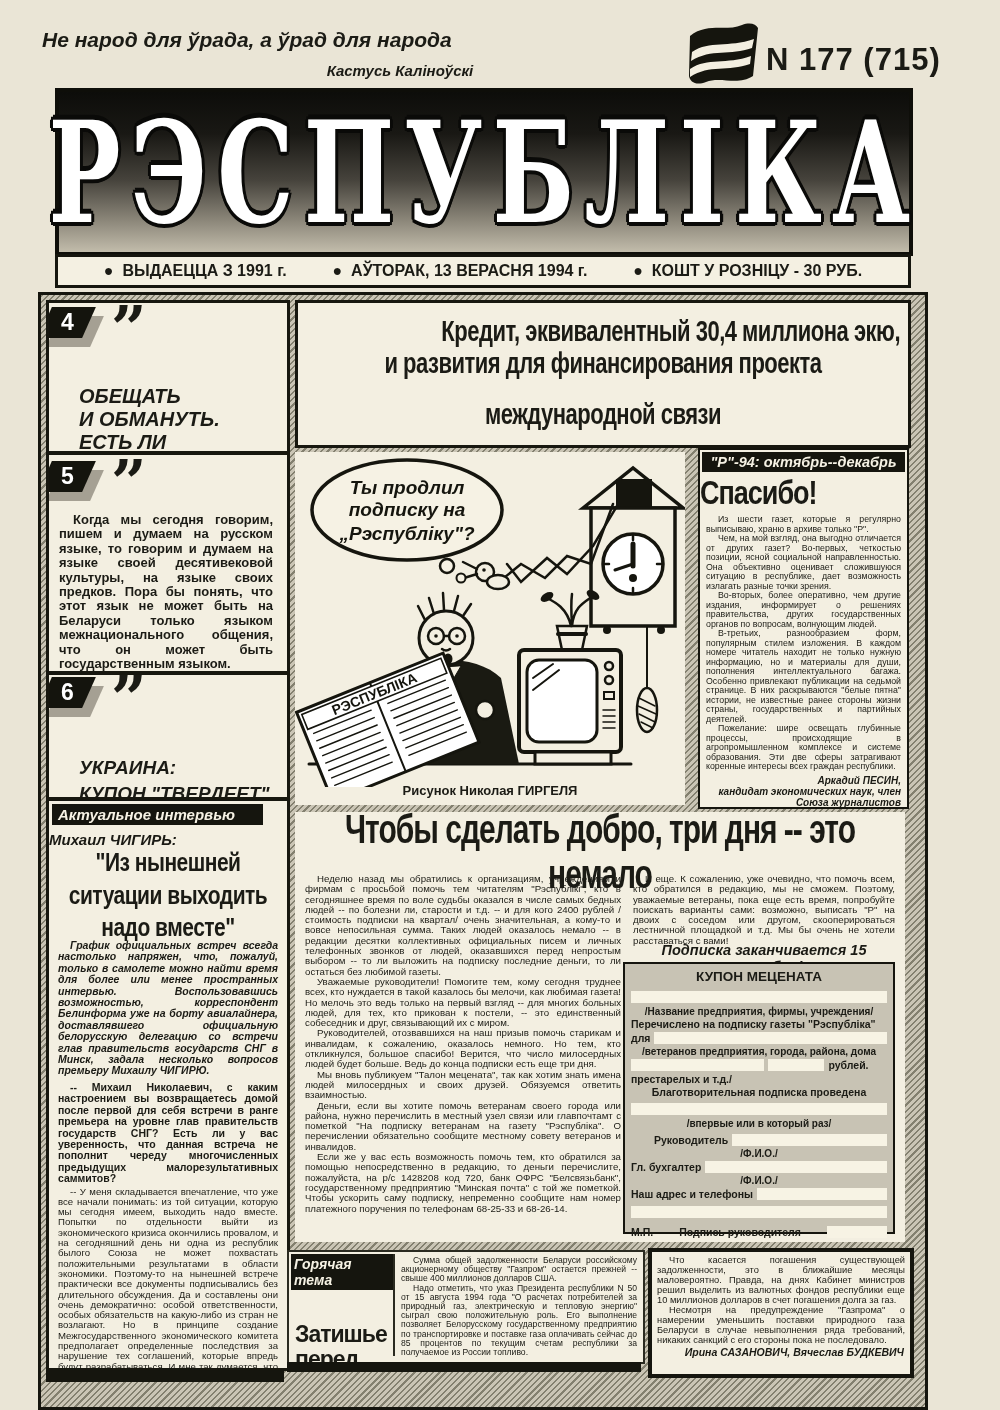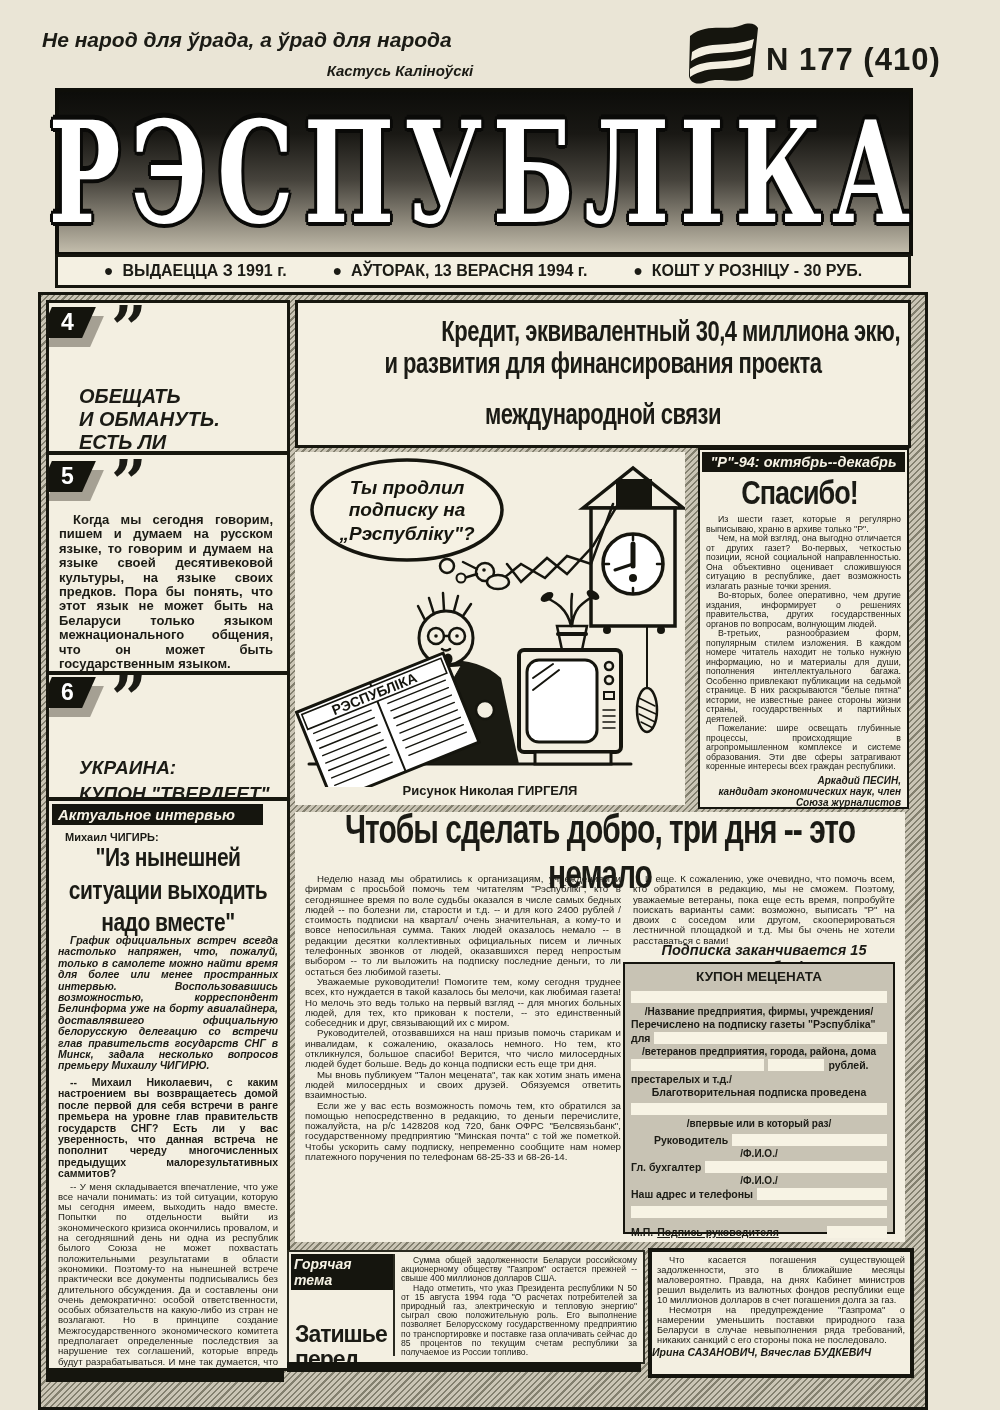--- a/index.html
+++ b/index.html
@@ -38,21 +38,21 @@
   <div class="abs" style="left:42px;top:28px;width:460px;font-weight:bold;font-style:italic;font-size:21px;">Не народ для ўрада, а ўрад для народа</div>
   <div class="abs" style="left:250px;top:62px;width:300px;text-align:center;font-weight:bold;font-style:italic;font-size:15px;">Кастусь  Каліноўскі</div>
 
   <div class="abs" style="left:682px;top:14px;width:80px;height:78px;">
     <svg viewBox="0 0 80 78" width="80" height="78">
       <path d="M8,22 C26,8 44,18 60,11 C68,8 74,10 76,14 L71,62 C56,72 38,62 24,68 C14,72 8,68 7,62 Z" fill="#15150e"></path>
       <path d="M10,38 C28,26 46,34 72,25 L70,34 C48,42 30,34 9,47 Z" fill="#f3efe1"></path>
       <path d="M8,55 C26,43 44,51 69,42 L68,50 C46,58 28,50 8,63 Z" fill="#f3efe1"></path>
     </svg>
   </div>
-  <div class="abs" style="left:766px;top:42px;font-weight:bold;font-size:31px;letter-spacing:1px;">N 177 (410)</div>
+  <div class="abs" style="left:766px;top:42px;font-weight:bold;font-size:31px;letter-spacing:1px;">N 177 (715)</div>
 
   <div class="abs" style="left:55px;top:88px;width:850px;height:160px;border:4px solid #0e0e09;
        background:linear-gradient(180deg,#0d0d0a 0%,#191814 26%,#46433c 55%,#8b8679 80%,#c2bcab 100%);
        display:flex;align-items:center;justify-content:center;overflow:visible;">
     <span id="mast-title" style="font-size:94px;letter-spacing:10px;display:inline-block;transform:scale(1.02,1.5);">РЭСПУБЛІКА</span>
   </div>
 
   <div class="abs" style="left:55px;top:254px;width:850px;height:28px;border:3px solid #15150e;background:#f4f0e2;
        display:flex;align-items:center;justify-content:space-evenly;font-weight:bold;font-size:16px;">
     <span><span>●</span>&nbsp;&nbsp;<span>ВЫДАЕЦЦА  З 1991 г.</span></span>
@@ -94,21 +94,21 @@
           <span class="nm">6</span>
         </div>
     </div>
     <div class="qglyph" style="left:62px;top:4px;">”</div>
     <div class="abs pre" style="left:30px;top:52px;width:200px;font-weight:bold;font-style:italic;font-size:19px;line-height:26px;">УКРАИНА:
 КУПОН "ТВЕРДЕЕТ"</div>
   </div>
 
   <div class="abs paper bx" style="left:46px;top:798px;width:238px;height:567px;overflow:hidden;">
     <div class="kicker" style="margin:3px 24px 0 3px;padding:2px 6px;font-size:15px;">Актуальное интервью</div>
-    <div style="margin:6px 8px 0 16px;font-weight:bold;font-size:11px;">Михаил ЧИГИРЬ:</div>
+    <div style="margin:6px 8px 0 0;font-weight:bold;font-style:italic;font-size:15px;">Михаил ЧИГИРЬ:</div>
     <div style="margin:8px 6px 6px 6px;text-align:center;font-weight:bold;font-size:21px;line-height:26px;letter-spacing:-0.5px;"><span class="sy2">"Из нынешней ситуации выходить надо вместе"</span></div>
     <div class="jt" style="margin:6px 9px 0 9px;font-weight:bold;font-style:italic;font-size:10.5px;line-height:11.4px;text-indent:12px;">График официальных встреч всегда настолько напряжен, что, пожалуй, только в самолете можно найти время для более или менее пространных интервью. Воспользовавшись возможностью, корреспондент Белинформа уже на борту авиалайнера, доставлявшего официальную белорусскую делегацию со встречи глав правительств государств СНГ в Минск, задала несколько вопросов премьеру Михаилу ЧИГИРЮ.</div>
     <div class="jt" style="margin:5px 9px 0 9px;font-weight:bold;font-size:10.5px;line-height:11.4px;text-indent:12px;">-- Михаил Николаевич, с каким настроением вы возвращаетесь домой после первой для себя встречи в ранге премьера на уровне глав правительств государств СНГ? Есть ли у вас уверенность, что данная встреча не пополнит череду многочисленных предыдущих малорезультативных саммитов?</div>
     <div class="jt" style="margin:2px 9px 0 9px;font-size:9.6px;line-height:10.3px;text-indent:12px;">-- У меня складывается впечатление, что уже все начали понимать: из той ситуации, которую мы сегодня имеем, выходить надо вместе. Попытки по отдельности выйти из экономического кризиса окончились провалом, и на сегодняшний день ни одна из республик былого Союза не может похвастать положительными результатами в области экономики. Поэтому-то на нынешней встрече практически все документы подписывались без длительного обсуждения. Да и составлены они очень демократично: особой ответственности, особых обязательств на какую-либо из стран не возлагают. Но в принципе создание Межгосударственного экономического комитета предполагает определенные последствия за нарушение тех соглашений, которые впредь будут разрабатываться. И мне так думается, что другого варианта нет. Чтобы достичь чего-то реального, нужно соединить в единый механизм тот экономический организм, который мы в свое время разорвали.</div>
 
   </div>
   <div class="abs" style="left:46px;top:1370px;width:238px;height:12px;background:#15150e;"></div>
 
   <div class="abs paper bx" style="left:295px;top:300px;width:610px;height:142px;overflow:hidden;">
     <div style="padding:10px 8px 0 8px;font-weight:bold;font-size:22px;letter-spacing:-0.5px;line-height:38px;">
@@ -188,21 +188,21 @@
         <rect x="16" y="230" width="150" height="16" fill="#ffffff" stroke-width="1.6"></rect>
         <text x="91" y="243" text-anchor="middle" font-size="14" font-weight="bold" fill="#15150e" stroke="none">РЭСПУБЛІКА</text>
       </g>
       <circle cx="190" cy="258" r="9" fill="#f3efe1" stroke-width="2.5"></circle>
     </svg>
     <div style="text-align:center;font-weight:bold;font-size:13px;margin-top:-8px;">Рисунок Николая ГИРГЕЛЯ</div>
   </div>
 
   <div class="abs paper" style="left:698px;top:448px;width:207px;height:357px;border:2px solid #15150e;overflow:hidden;">
     <div class="kicker" style="margin:2px;padding:2px 5px;font-size:14.5px;text-align:center;">"Р"-94: октябрь--декабрь</div>
-    <div style="text-align:center;padding:4px 8px 2px 0;font-weight:bold;font-size:27px;letter-spacing:-1px;"><span class="sy2">Спасибо!</span></div>
+    <div style="text-align:left;padding:4px 8px 2px 0;font-weight:bold;font-size:27px;letter-spacing:-1px;"><span class="sy2">Спасибо!</span></div>
     <div class="jt ind" style="margin:4px 6px 0 6px;font-size:8.8px;line-height:9.5px;">
       <p>Из шести газет, которые я регулярно выписываю, храню в архиве только "Р".</p>
       <p>Чем, на мой взгляд, она выгодно отличается от других газет? Во-первых, четкостью позиции, ясной социальной направленностью. Она объективно оценивает сложившуюся ситуацию в республике, дает возможность излагать разные точки зрения.</p>
       <p>Во-вторых, более оперативно, чем другие издания, информирует о решениях правительства, других государственных органов по вопросам, волнующим людей.</p>
       <p>В-третьих, разнообразием форм, популярным стилем изложения. В каждом номере читатель находит не только нужную информацию, но и материалы для души, пополнения интеллектуального багажа. Особенно привлекают публикации на седьмой странице. В них раскрываются "белые пятна" истории, не известные ранее стороны жизни страны, государственных и партийных деятелей.</p>
       <p>Пожелание: шире освещать глубинные процессы, происходящие в агропромышленном комплексе и системе образования. Эти две сферы затрагивают коренные интересы всех граждан республики.</p>
     </div>
     <div style="margin:3px 6px 0 6px;text-align:right;font-weight:bold;font-style:italic;font-size:10px;line-height:11px;">
       <div>Аркадий ПЕСИН,</div>
       <div>кандидат экономических наук, член</div>
@@ -211,20 +211,21 @@
 
   </div>
 
   <div class="abs paper" style="left:295px;top:812px;width:610px;height:430px;overflow:hidden;">
     <div style="text-align:center;padding-top:6px;font-weight:bold;font-size:30px;letter-spacing:-1px;"><span class="sy">Чтобы сделать добро, три дня -- это немало</span></div>
     <div class="abs jt ind" style="left:10px;top:62px;width:316px;font-size:9.7px;line-height:10.3px;">
       <p>Неделю назад мы обратились к организациям, учреждениям и фирмам с просьбой помочь тем читателям "Рэспублікі", кто в сегодняшнее время по воле судьбы оказался в числе самых бедных людей -- по болезни ли, старости и т.д. -- и для кого 2400 рублей /стоимость подписки на квартал/ очень значительная, а кому-то и вовсе непосильная сумма. Таких людей оказалось немало -- в редакции десятки коллективных официальных писем и личных телефонных звонков от людей, оказавшихся перед непростым выбором -- то ли выложить на подписку последние деньги, то ли остаться без любимой газеты.</p>
       <p>Уважаемые руководители! Помогите тем, кому сегодня труднее всех, кто нуждается в такой казалось бы мелочи, как любимая газета! Но мелочь это ведь только на первый взгляд -- для многих больных людей, для тех, кто прикован к постели, -- это единственный собеседник и друг, связывающий их с миром.</p>
       <p>Руководителей, отозвавшихся на наш призыв помочь старикам и инвалидам, к сожалению, оказалось немного. Но тем, кто откликнулся, большое спасибо! Верится, что число милосердных людей будет больше. Ведь до конца подписки есть еще три дня.</p>
       <p>Мы вновь публикуем "Талон мецената", так как хотим знать имена людей милосердных и своих друзей. Обязуемся ответить взаимностью.</p>
+      <p>Деньги, если вы хотите помочь ветеранам своего города или района, нужно перечислить в местный узел связи или главпочтамт с пометкой "На подписку ветеранам на газету "Рэспубліка". О перечислении обязательно сообщите местному совету ветеранов и инвалидов.</p>
       <p>Если же у вас есть возможность помочь тем, кто обратился за помощью непосредственно в редакцию, то деньги перечислите, пожалуйста, на р/с 1428208 код 720, банк ОФРС "Белсвязьбанк", государственному предприятию "Минская почта" с той же пометкой. Чтобы ускорить саму подписку, непременно сообщите нам номер платежного поручения по телефонам 68-25-33 и 68-26-14.</p>
     </div>
     <div class="abs jt" style="left:338px;top:62px;width:262px;font-size:9.7px;line-height:10.3px;text-indent:12px;">И еще. К сожалению, уже очевидно, что помочь всем, кто обратился в редакцию, мы не сможем. Поэтому, уважаемые ветераны, пока еще есть время, попробуйте поискать варианты сами: возможно, выписать "Р" на двоих с соседом или другом, скооперироваться лестничной площадкой и т.д. Мы бы очень не хотели расставаться с вами!</div>
     <div class="abs" style="left:338px;top:130px;width:262px;text-align:center;font-weight:bold;font-style:italic;font-size:14.5px;">Подписка заканчивается 15 сентября!</div>
 
     <div class="abs" style="left:328px;top:150px;width:272px;height:272px;background:#c8c3b4;border:2px solid #15150e;padding:4px 6px;box-sizing:border-box;">
       <div style="text-align:center;font-weight:bold;font-size:13.5px;margin:1px 0 3px 0;">КУПОН МЕЦЕНАТА</div>
       <div class="blank" style="width:100%;"></div>
       <div class="ccap">/Название предприятия, фирмы, учреждения/</div>
       <div style="font-weight:bold;font-size:10.5px;margin:1px 0;">Перечислено на подписку газеты "Рэспубліка"</div>
@@ -252,21 +253,21 @@
           <span class="blank" style="flex:1;"></span>
         </div>
       <div class="ccap">/Ф.И.О./</div>
       <div class="crow">
           <span>Наш  адрес и телефоны</span>
           <span class="blank" style="flex:1;"></span>
         </div>
       <div class="blank" style="width:100%;"></div>
       <div class="crow" style="margin-top:6px;">
           <span>М.П.</span>
-          <span style="flex:1;text-align:left;text-decoration:underline;">Подпись руководителя</span>
+          <span style="flex:1;text-align:center;">Подпись руководителя</span>
           <span class="blank" style="width:60px;"></span>
         </div>
     </div>
   </div>
 
   <div class="abs paper" style="left:287px;top:1250px;width:354px;height:110px;border:2px solid #2a2a20;overflow:hidden;">
     <div class="abs" style="left:2px;top:2px;width:102px;height:102px;border-right:2px solid #2a2a20;">
       <div class="kicker" style="padding:2px 3px;font-size:14px;">Горячая тема</div>
       <div class="pre" style="padding:4px 2px 0 4px;font-weight:bold;font-size:23px;line-height:25px;letter-spacing:-1px;">Затишье
 перед
@@ -277,16 +278,16 @@
       <p>Надо отметить, что указ Президента республики N 50 от 15 августа 1994 года "О расчетах потребителей за природный газ, электрическую и тепловую энергию" сыграл свою положительную роль. Его выполнение позволяет Белорусскому государственному предприятию по транспортировке и поставке газа оплачивать сейчас до 85 процентов по текущим счетам республики за получаемое из России топливо.</p>
     </div>
   </div>
   <div class="abs" style="left:287px;top:1362px;width:354px;height:10px;background:#15150e;"></div>
 
   <div class="abs paper" style="left:648px;top:1248px;width:258px;height:122px;border:4px solid #15150e;overflow:hidden;">
     <div class="jt ind" style="margin:3px 5px 0 5px;font-size:9.3px;line-height:10px;">
       <p>Что касается погашения существующей задолженности, это в ближайшие месяцы маловероятно. Правда, на днях Кабинет министров решил выделить из валютных фондов республики еще 10 миллионов долларов в счет погашения долга за газ.</p>
       <p>Несмотря на предупреждение "Газпрома" о намерении уменьшить поставки природного газа Беларуси в случае невыполнения ряда требований, никаких санкций с его стороны пока не последовало.</p>
     </div>
-    <div style="margin:1px 6px 0 0;text-align:left;font-weight:bold;font-style:italic;font-size:10.5px;">Ирина САЗАНОВИЧ, Вячеслав БУДКЕВИЧ</div>
+    <div style="margin:1px 6px 0 0;text-align:right;font-weight:bold;font-style:italic;font-size:10.5px;">Ирина САЗАНОВИЧ, Вячеслав БУДКЕВИЧ</div>
   </div>
 
 </div>
 
 </body></html>

